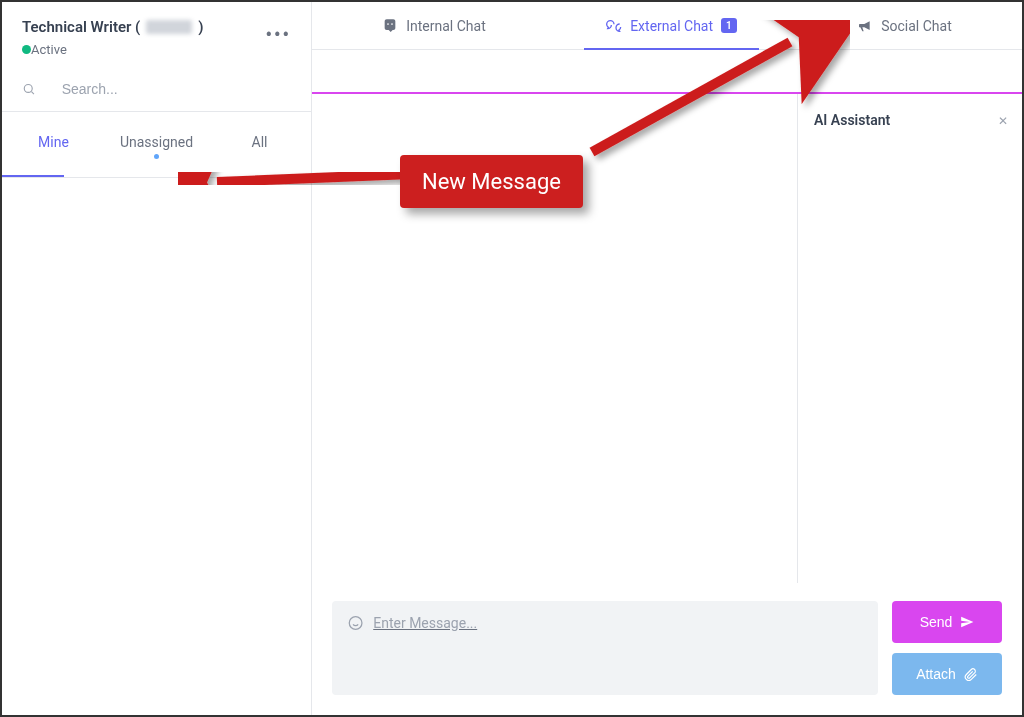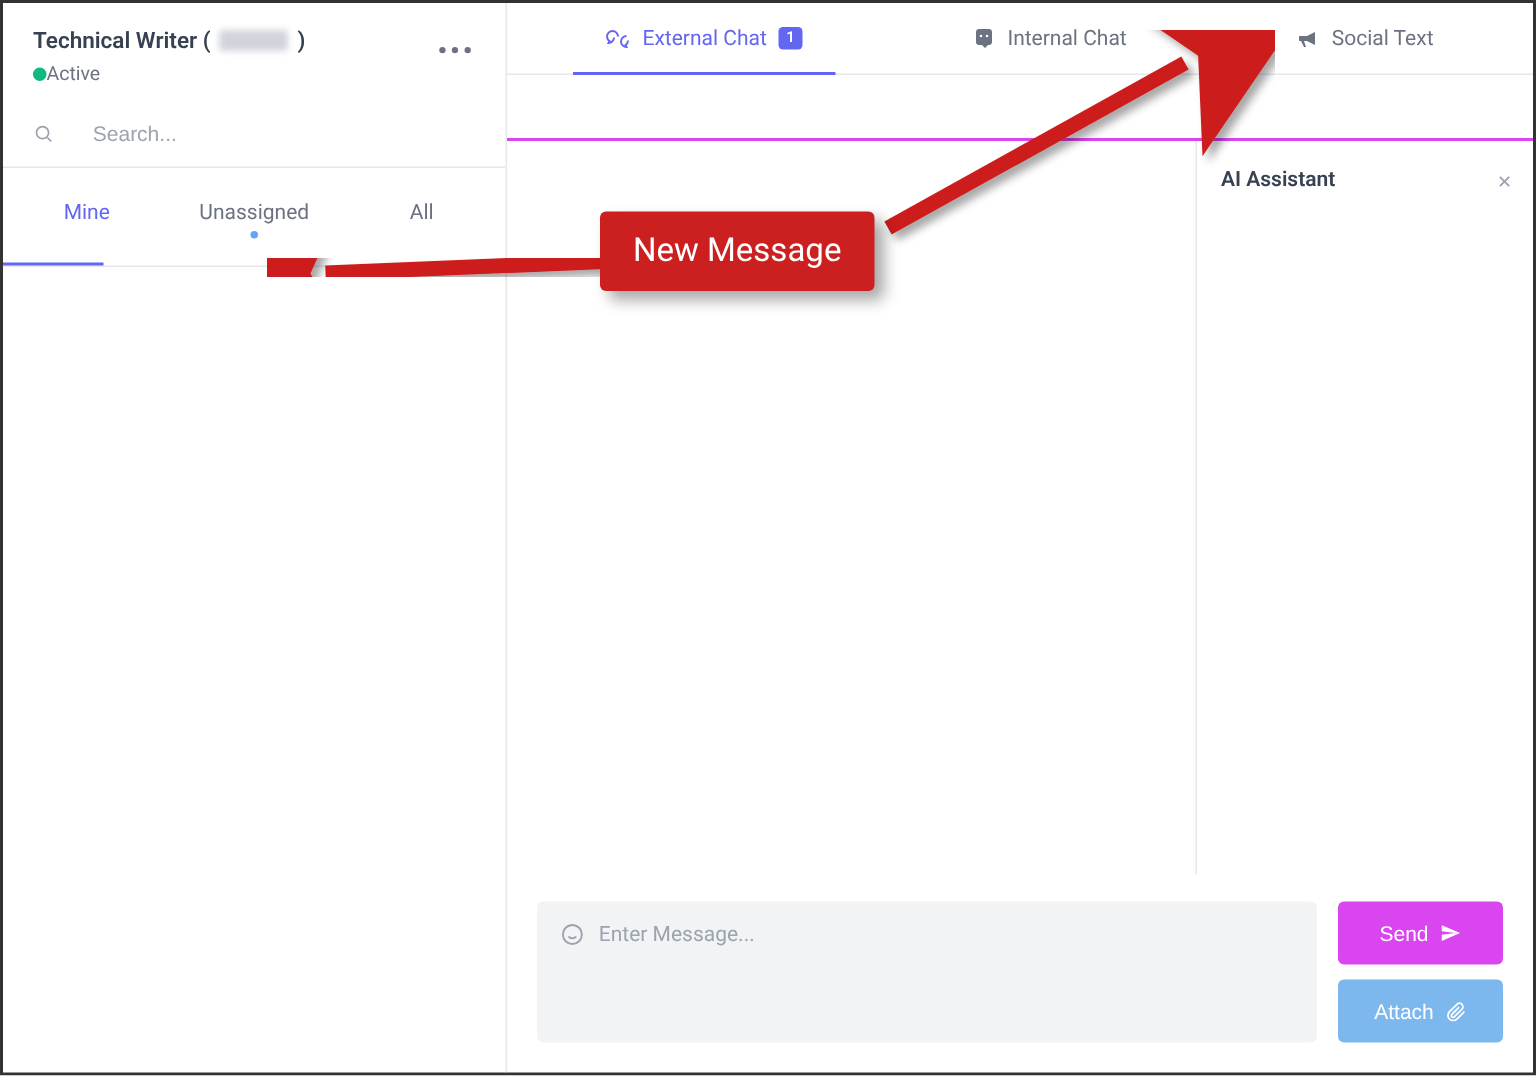--- a/index.html
+++ b/index.html
@@ -1,20 +1,20 @@
 <!DOCTYPE html>
 <html><head>
   <meta charset="utf-8">
   <style>
     * { box-sizing: border-box; margin: 0; padding: 0; }
     body { font-family: -apple-system, BlinkMacSystemFont, 'Segoe UI', Roboto, sans-serif; background: #fff; }
     .app { width: 1024px; height: 717px; border: 2px solid #333; display: flex; position: relative; overflow: hidden; }
     
     
-    .sidebar { width: 336px; border-right: 1px solid #e5e7eb; display: flex; flex-direction: column; }
+    .sidebar { width: 310px; border-right: 1px solid #e5e7eb; display: flex; flex-direction: column; }
     .sidebar-header { padding: 16px 20px 10px 20px; display: flex; align-items: flex-start; justify-content: space-between; }
     .user-info { display: flex; flex-direction: column; gap: 6px; }
     .user-title { font-size: 15px; font-weight: 600; color: #374151; display: flex; align-items: center; gap: 6px; }
     .blur-span { display: inline-block; width: 46px; height: 14px; background: #d1d5db; filter: blur(2px); border-radius: 2px; }
     .status-row { display: flex; align-items: center; gap: 0; font-size: 13px; color: #6b7280; }
     .status-dot { width: 9px; height: 9px; border-radius: 50%; background: #10b981; }
     .more-btn { color: #6b7280; font-size: 18px; font-weight: bold; letter-spacing: 2px; cursor: pointer; padding-top: 6px; }
     
     .search-wrap { padding: 14px 20px; border-bottom: 1px solid #e5e7eb; display: flex; align-items: center; gap: 10px; color: #9ca3af; }
     .search-wrap input { border: none; outline: none; font-size: 14px; color: #6b7280; width: 100%; margin-left: 16px; }
@@ -40,30 +40,30 @@
     .content-row { flex: 1; display: flex; border-top: 2px solid #d946ef; margin-top: 42px; min-height: 0; }
     .chat-area { flex: 1; display: flex; flex-direction: column; }
     .chat-messages { flex: 1; }
     
     .ai-panel { width: 225px; border-left: 1px solid #e5e7eb; padding: 18px 16px; position: relative; }
     .ai-title { font-size: 14px; font-weight: 600; color: #374151; }
     .ai-close { position: absolute; top: 20px; right: 14px; font-size: 12px; color: #9ca3af; cursor: pointer; }
     
     .composer { display: flex; gap: 14px; padding: 18px 20px 20px 20px; align-items: stretch; }
     .msg-input { flex: 1; background: #f1f3f5; border-radius: 4px; padding: 14px 16px; display: flex; align-items: flex-start; gap: 10px; color: #9ca3af; font-size: 14px; min-height: 90px; }
-    .msg-input textarea { border: none; background: transparent; outline: none; resize: none; width: 100%; font-family: inherit; font-size: 14px; color: #6b7280; }
+    .msg-input textarea { border: none; background: transparent; outline: none; resize: none; width: 100%; font-family: inherit; font-size: 14px; color: #6b7280; text-decoration: underline; }
     .msg-input textarea::placeholder { color: #9ca3af; }
     .action-btns { display: flex; flex-direction: column; gap: 10px; width: 110px; }
     .btn { border: none; color: #fff; font-size: 14px; padding: 13px 10px; border-radius: 4px; display: flex; align-items: center; justify-content: center; gap: 8px; cursor: pointer; font-weight: 500; }
     .btn-send { background: #d946ef; }
     .btn-attach { background: #7cb8ee; }
     
     
     .annotation { position: absolute; pointer-events: none; z-index: 100; }
-    .callout { position: absolute; top: 139px; left: 398px; background: #cc1f1f; color: #fff; font-size: 22px; padding: 14px 22px; border-radius: 4px; box-shadow: 6px 6px 10px rgba(0,0,0,0.35); white-space: nowrap; }
+    .callout { position: absolute; top: 153px; left: 398px; background: #cc1f1f; color: #fff; font-size: 22px; padding: 14px 22px; border-radius: 4px; box-shadow: 6px 6px 10px rgba(0,0,0,0.35); white-space: nowrap; }
     .arrow-svg { position: absolute; top: 0; left: 0; width: 1024px; height: 300px; }
   </style>
 </head>
 <body>
 
 <div class="app">
 
   <aside class="sidebar">
     <div class="sidebar-header">
       <div class="user-info">
@@ -98,41 +98,41 @@
       </div>
       <div class="filter-tab">
         <span>All</span>
       </div>
     </div>
     <div style="flex:1;"></div>
   </aside>
 
   <main class="main">
     <nav class="top-tabs">
+      <div class="top-tab">
+        <svg class="tab-icon" viewBox="0 0 24 24" fill="#6b7280">
+            <path d="M17 2H7C5.3 2 4 3.3 4 5v10c0 1.7 1.3 3 3 3h3l3 3 3-3h1c1.7 0 3-1.3 3-3V5c0-1.7-1.3-3-3-3z"></path>
+            <circle cx="15" cy="9" r="1.3" fill="#fff"></circle>
+            <circle cx="9" cy="9" r="1.3" fill="#fff"></circle>
+          </svg>
+        <span>Internal Chat</span>
+      </div>
       <div class="top-tab active">
         <svg class="tab-icon" viewBox="0 0 24 24" fill="none" stroke="#6366f1" stroke-width="2">
             <path d="M8 10.5c0 3-2.5 5.5-5.5 5.5l1-2C2 13 1 11.5 1 9.5 1 6.5 3.5 4 6.5 4S12 6.5 12 9.5"></path>
             <path d="M22 13.5c0 2-1 3.5-2.5 4.5l1 2c-3 0-5.5-2.5-5.5-5.5S17.5 9 20.5 9"></path>
           </svg>
         <span>External Chat</span>
         <span class="badge">1</span>
       </div>
       <div class="top-tab">
         <svg class="tab-icon" viewBox="0 0 24 24" fill="#6b7280">
-            <path d="M17 2H7C5.3 2 4 3.3 4 5v10c0 1.7 1.3 3 3 3h3l3 3 3-3h1c1.7 0 3-1.3 3-3V5c0-1.7-1.3-3-3-3z"></path>
-            <circle cx="15" cy="9" r="1.3" fill="#fff"></circle>
-            <circle cx="9" cy="9" r="1.3" fill="#fff"></circle>
-          </svg>
-        <span>Internal Chat</span>
-      </div>
-      <div class="top-tab">
-        <svg class="tab-icon" viewBox="0 0 24 24" fill="#6b7280">
             <path d="M3 11v2c0 .6.4 1 1 1h1l3 6h2l-2-6h3l8 4V5l-8 4H4c-.6 0-1 .4-1 1z"></path>
           </svg>
-        <span>Social Text</span>
+        <span>Social Chat</span>
       </div>
     </nav>
 
     <div class="content-row">
       <div class="chat-area">
         <div class="chat-messages"></div>
       </div>
       <aside class="ai-panel">
         <div class="ai-title">AI Assistant</div>
         <div class="ai-close">✕</div>

